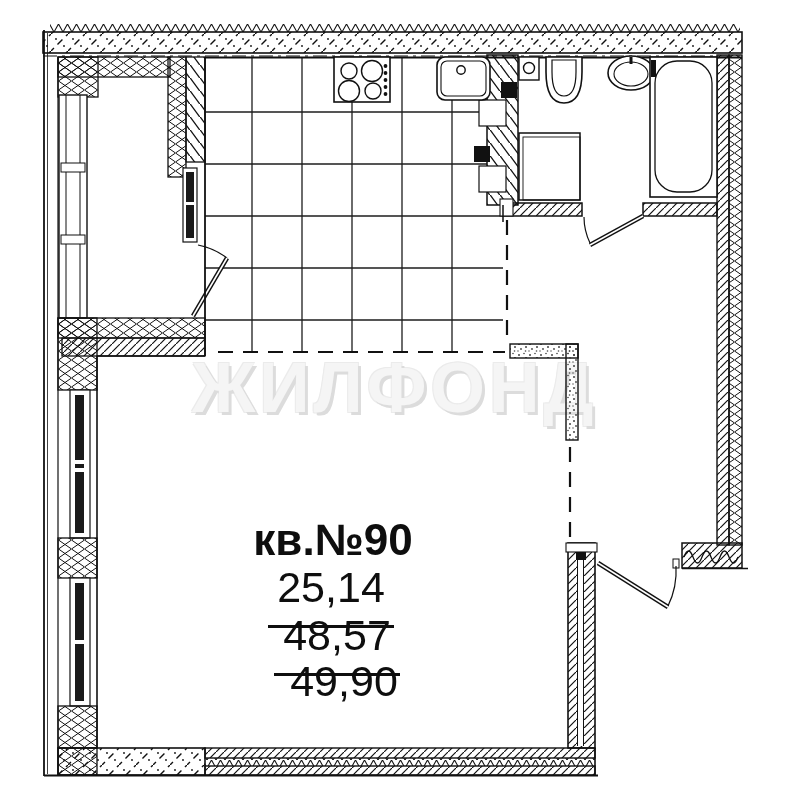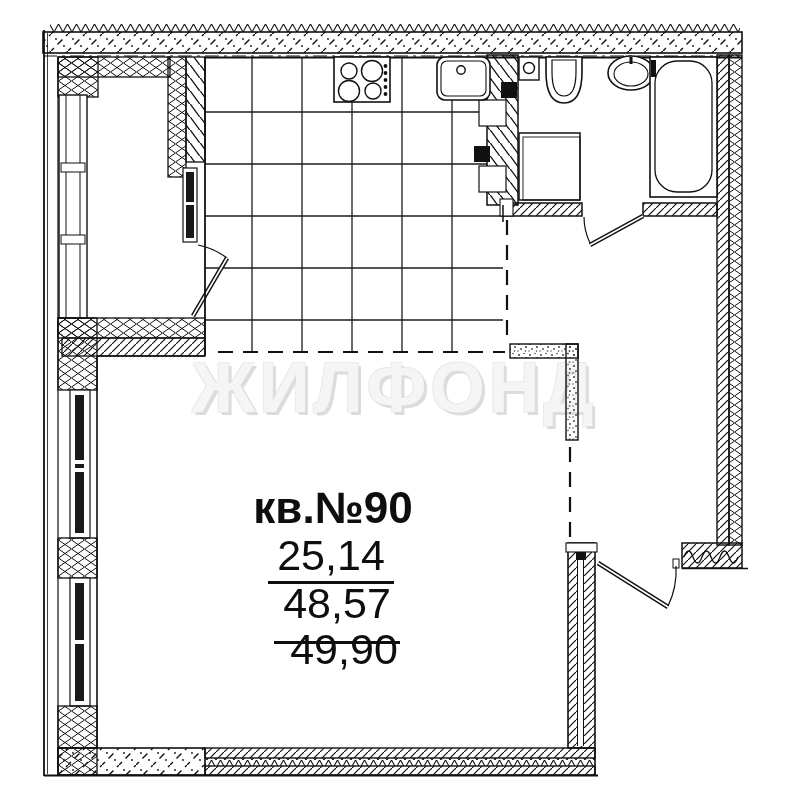--- a/index.html
+++ b/index.html
@@ -3,24 +3,24 @@
 <meta charset="utf-8">
 <style>
   html,body{margin:0;padding:0;background:#fff;}
   #stage{position:relative;width:800px;height:800px;background:#fff;overflow:hidden;
          font-family:"Liberation Sans",sans-serif;}
   #watermark{position:absolute;left:192px;top:353px;width:440px;z-index:0;
     font-size:70px;font-weight:bold;letter-spacing:4px;line-height:1;color:#f5f5f5;
     text-shadow:3px 3px 0 #dcdcdc,-1px -1px 0 #ebebeb,1px -1px 0 #ebebeb,-1px 1px 0 #ebebeb;
     white-space:nowrap;user-select:none;}
   svg#plan{position:absolute;left:0;top:0;z-index:1;}
-  .txt{position:absolute;z-index:2;color:#0e0e0e;line-height:1;text-align:center;}
+  .txt{position:absolute;z-index:2;color:#0e0e0e;line-height:1;text-align:center;margin-top:32px;}
   #apt-label{left:228px;top:486px;width:210px;font-size:44px;font-weight:bold;}
   .area{width:126px;font-size:43px;font-weight:normal;}
-  #area1{left:268px;top:534px;border-bottom:3px solid #0e0e0e;padding-bottom:4px;}
+  #area1{left:268px;top:534px;border-bottom:3px solid #0e0e0e;padding-bottom:16px;}
   #area2{left:274px;top:582px;border-bottom:3px solid #0e0e0e;padding-bottom:16px;}
   #area3{left:281px;top:628px;}
 </style>
 </head>
 <body>
 
 <div id="stage">
 
   <div id="watermark">ЖИЛФОНД</div>
 

